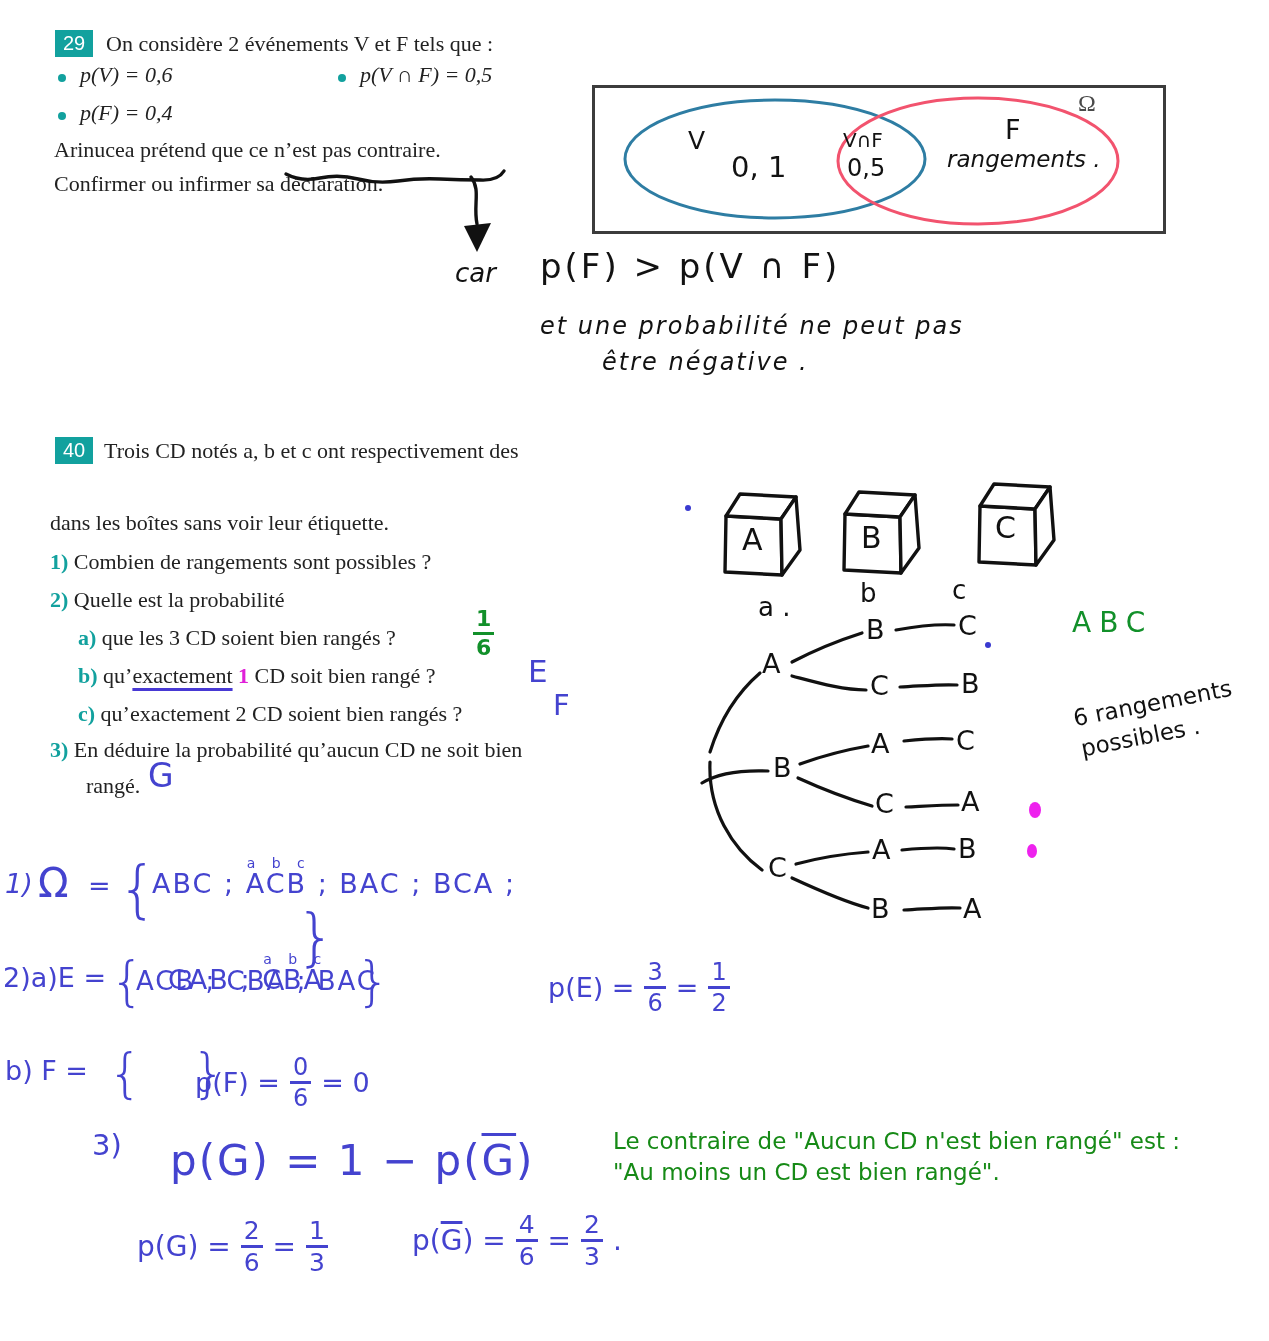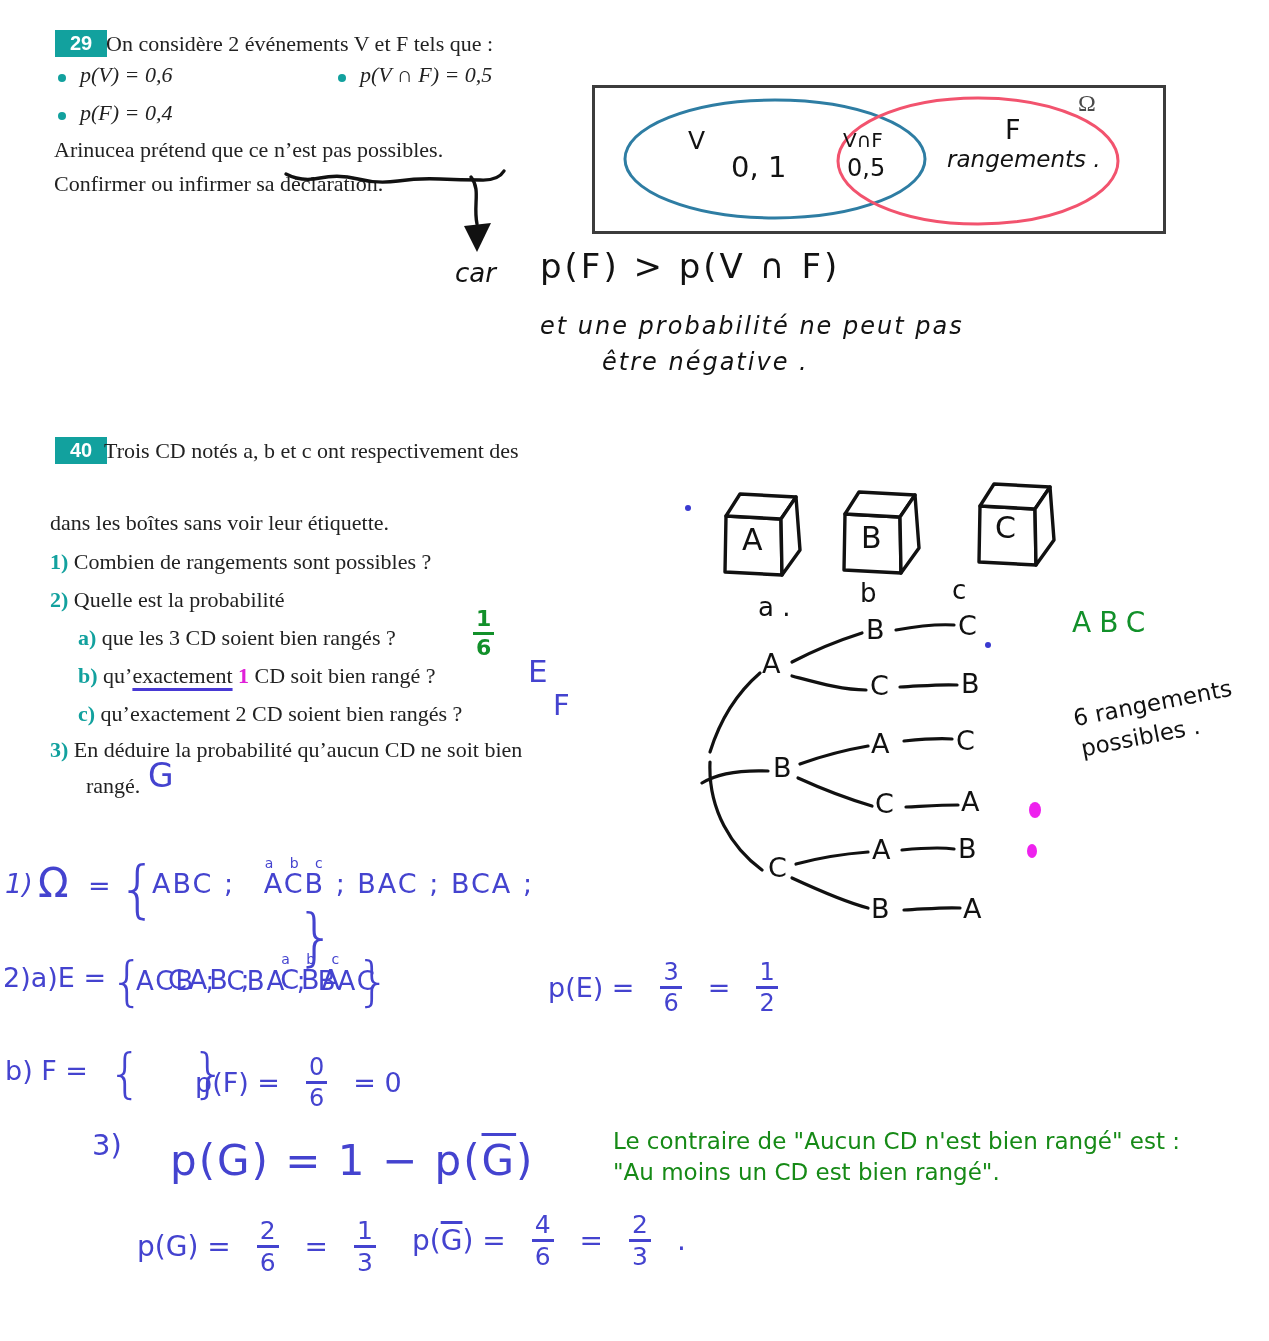--- a/index.html
+++ b/index.html
@@ -1,37 +1,37 @@
 <!DOCTYPE html>
 <html><head>
 <meta charset="utf-8">
 <style>
   html,body{margin:0;padding:0;background:#fff;}
   .page{position:relative;width:1269px;height:1341px;background:#ffffff;overflow:hidden;
         font-family:"Liberation Serif",serif;color:#222;}
   .abs{position:absolute;}
   .badge{background:#12a19e;color:#fff;font-family:"Liberation Sans",sans-serif;
-         font-weight:bold;font-size:20px;width:52px;height:27px;display:flex;
+         font-weight:normal;font-size:20px;width:38px;height:27px;display:flex;
          align-items:center;justify-content:center;}
   .bodytxt{font-size:22px;white-space:nowrap;}
   .mathit{font-style:italic;}
   .tealnum{color:#12a19e;font-weight:bold;}
   .bullet{width:8px;height:8px;border-radius:50%;background:#12a19e;display:inline-block;}
   .hw{font-family:"DejaVu Sans",sans-serif;color:#121212;white-space:nowrap;}
   .hwc{font-style:italic;}
   .pen{font-family:"DejaVu Sans",sans-serif;color:#4443cf;white-space:nowrap;}
   .peng{font-family:"DejaVu Sans",sans-serif;color:#12902a;white-space:nowrap;}
   .magenta{color:#e020d8;}
   .ublue{text-decoration:underline;text-decoration-color:#4839d4;text-decoration-thickness:3px;text-underline-offset:5px;}
   .frac{display:inline-flex;flex-direction:column;align-items:center;line-height:1;}
   .frac .n{padding:0 3px 2px;}
   .frac .d{border-top:3px solid currentColor;padding:2px 3px 0;}
-  .row{display:inline-flex;align-items:center;gap:26px;}
+  .row{display:inline-flex;align-items:center;gap:10px;}
   .brace{font-family:"DejaVu Sans",sans-serif;font-weight:200;}
-  .ov{position:relative;display:inline-block;margin-left:18px;}
+  .ov{position:relative;display:inline-block;}
   .ov .ovl{position:absolute;top:-13px;left:1px;font-size:14px;letter-spacing:6px;white-space:nowrap;}
   .gbar{text-decoration:overline;text-decoration-thickness:2.5px;}
   .venn{position:absolute;left:592px;top:85px;width:568px;height:143px;border:3px solid #3c3c3c;background:#fff;}
   .tl{position:absolute;font-family:"DejaVu Sans",sans-serif;font-size:27px;color:#111;white-space:nowrap;}
   .gtext{font-family:"DejaVu Sans",sans-serif;color:#168a16;font-size:23px;line-height:31px;white-space:nowrap;}
   svg{display:block;}
 </style>
 </head>
 <body>
 
@@ -40,21 +40,21 @@
   <div class="abs badge" style="left:55px;top:30px;">29</div>
   <div class="abs bodytxt" style="left:106px;top:31px;">On considère 2 événements V et F tels que :</div>
 
   <span class="abs bullet" style="left:58px;top:74px;"></span>
   <div class="abs bodytxt mathit" style="left:80px;top:62px;">p(V) = 0,6</div>
   <span class="abs bullet" style="left:338px;top:74px;"></span>
   <div class="abs bodytxt mathit" style="left:360px;top:62px;">p(V ∩ F) = 0,5</div>
   <span class="abs bullet" style="left:58px;top:112px;"></span>
   <div class="abs bodytxt mathit" style="left:80px;top:100px;">p(F) = 0,4</div>
 
-  <div class="abs bodytxt" style="left:54px;top:137px;"><span>Arinucea prétend que </span><span>ce n’est pas possibles.</span></div>
+  <div class="abs bodytxt" style="left:54px;top:137px;"><span>Arinucea prétend que </span><span>ce n’est pas contraire.</span></div>
   <div class="abs bodytxt" style="left:54px;top:171px;">Confirmer ou infirmer sa déclaration.</div>
 
   <svg class="abs" style="left:280px;top:150px;" width="240" height="110" viewBox="0 0 240 110">
     <path d="M6,24 q15,8 34,4 t38,1 t40,2 t42,-2 t40,1 q18,1 24,-9" fill="none" stroke="#111" stroke-width="3.4" stroke-linecap="round"></path>
     <path d="M191,27 C201,40 193,54 197,74" fill="none" stroke="#111" stroke-width="3.4" stroke-linecap="round"></path>
     <polygon points="184,76 211,73 197,102" fill="#111"></polygon>
   </svg>
 
   <div class="venn">
     <svg width="568" height="143" viewBox="0 0 568 143">

